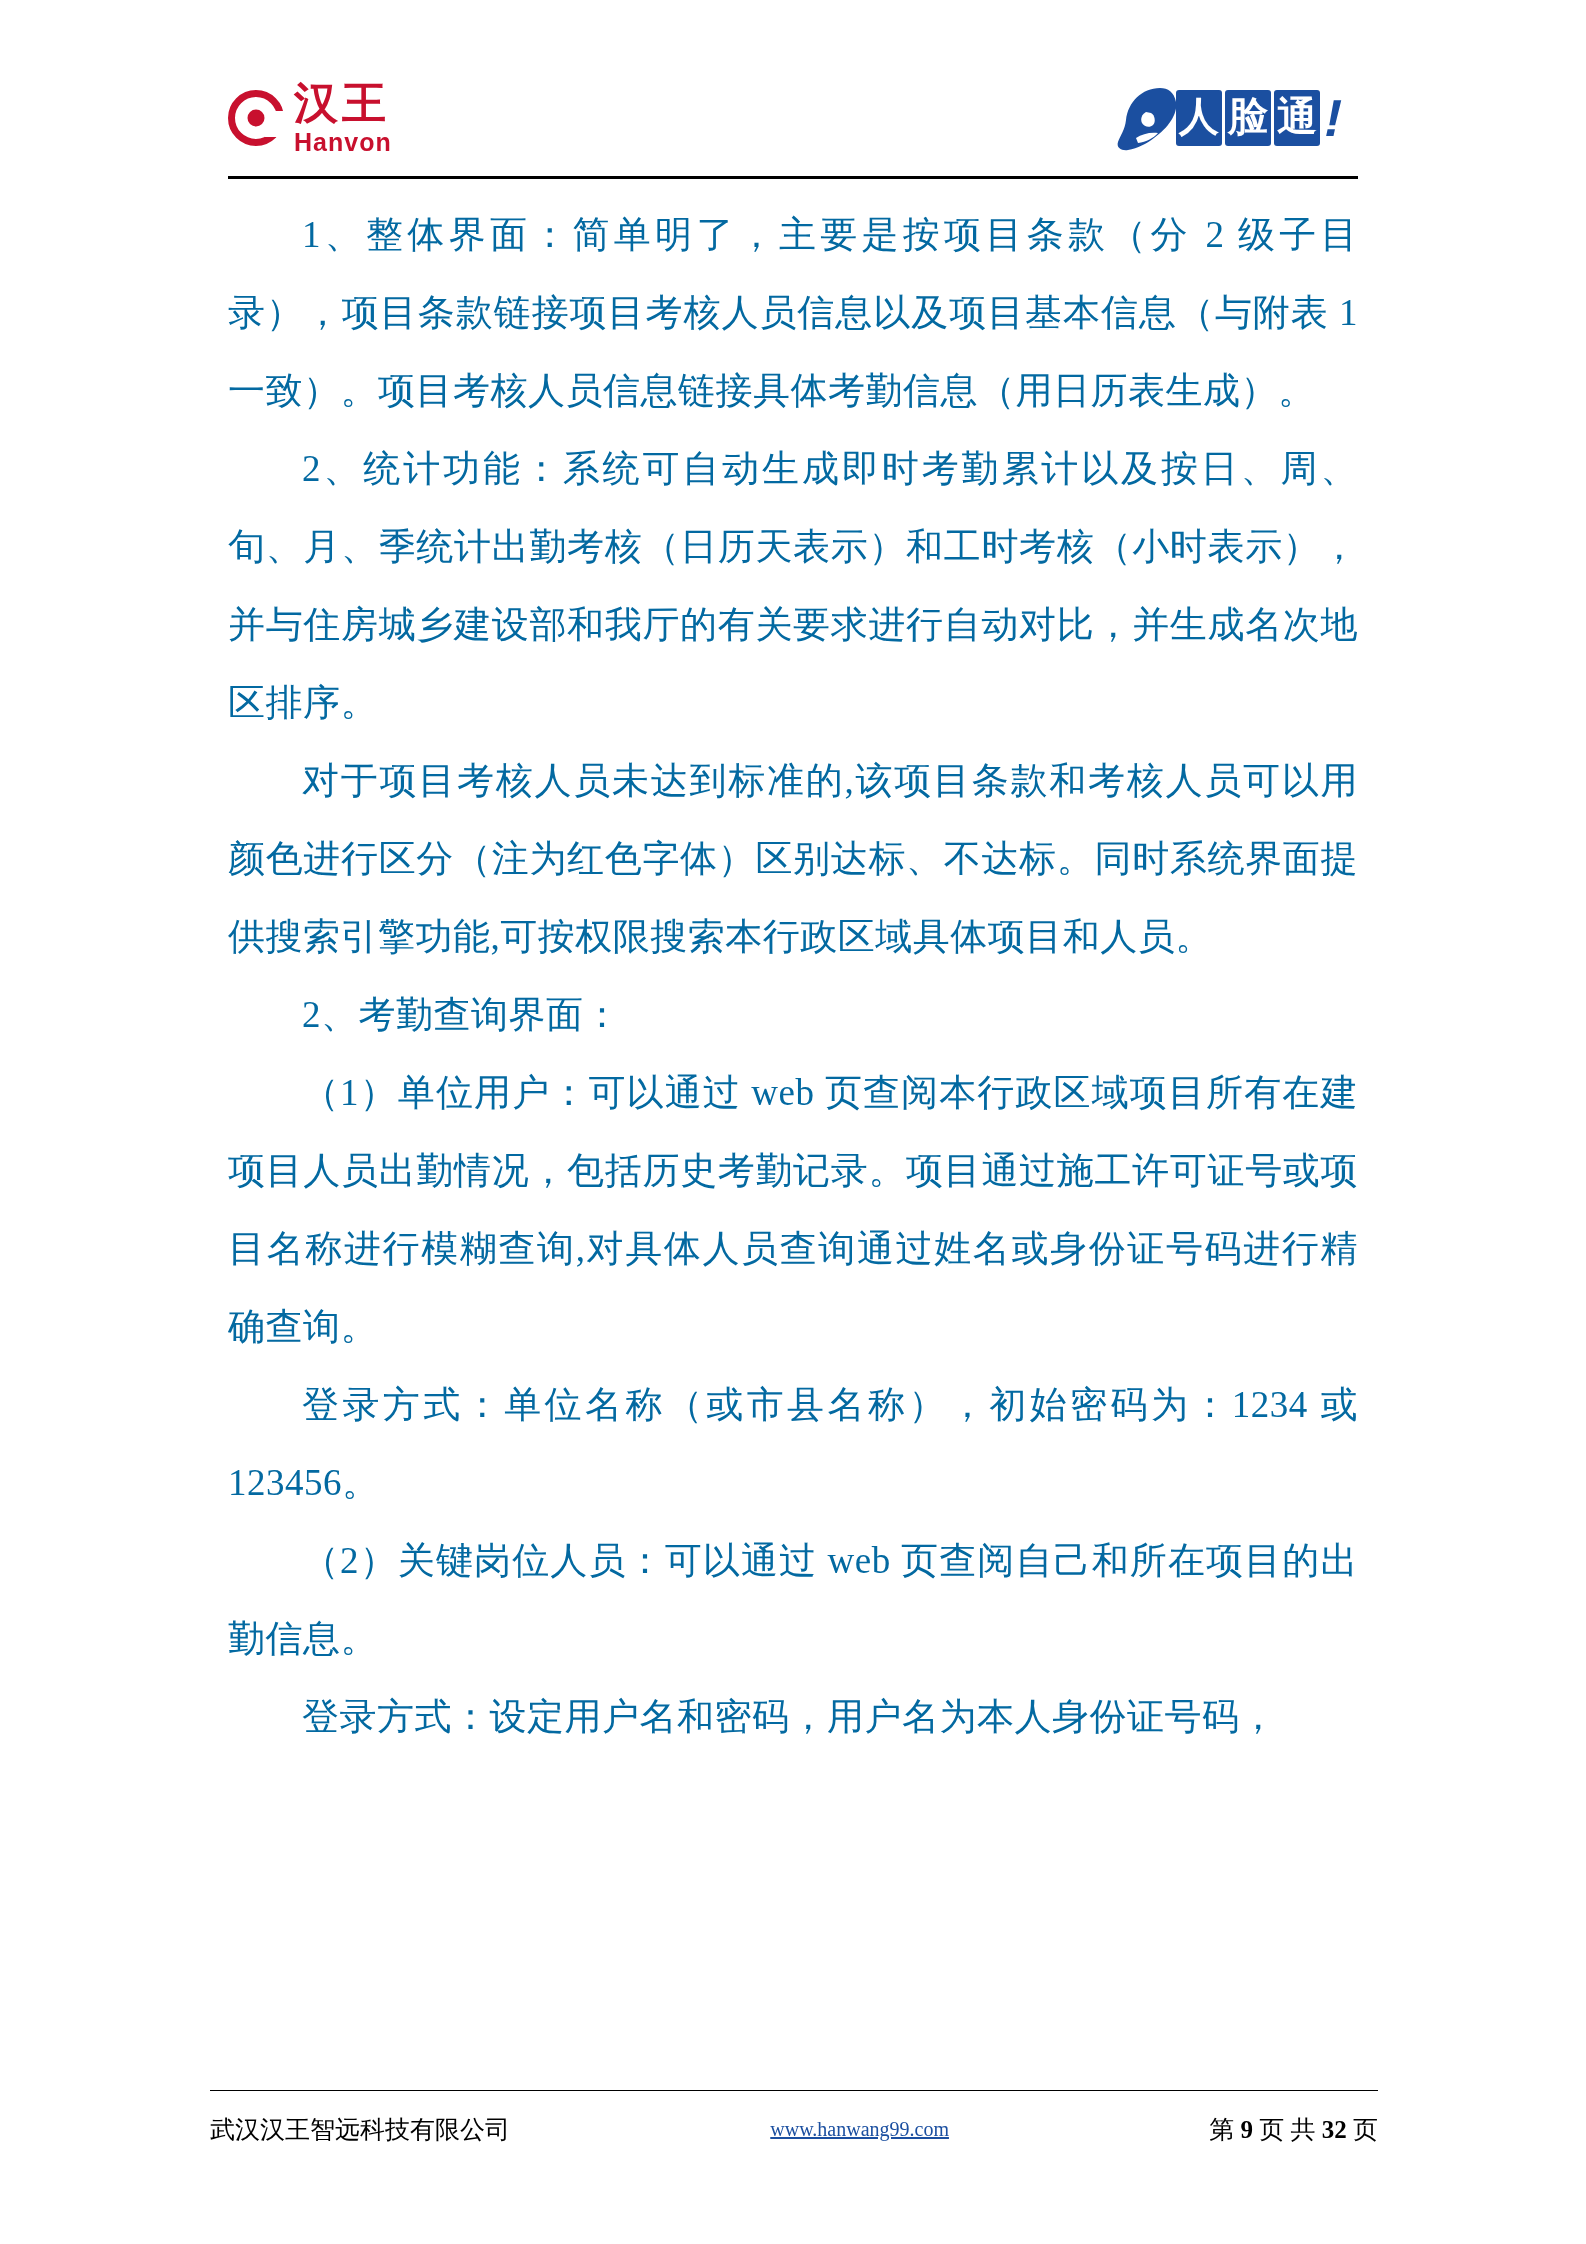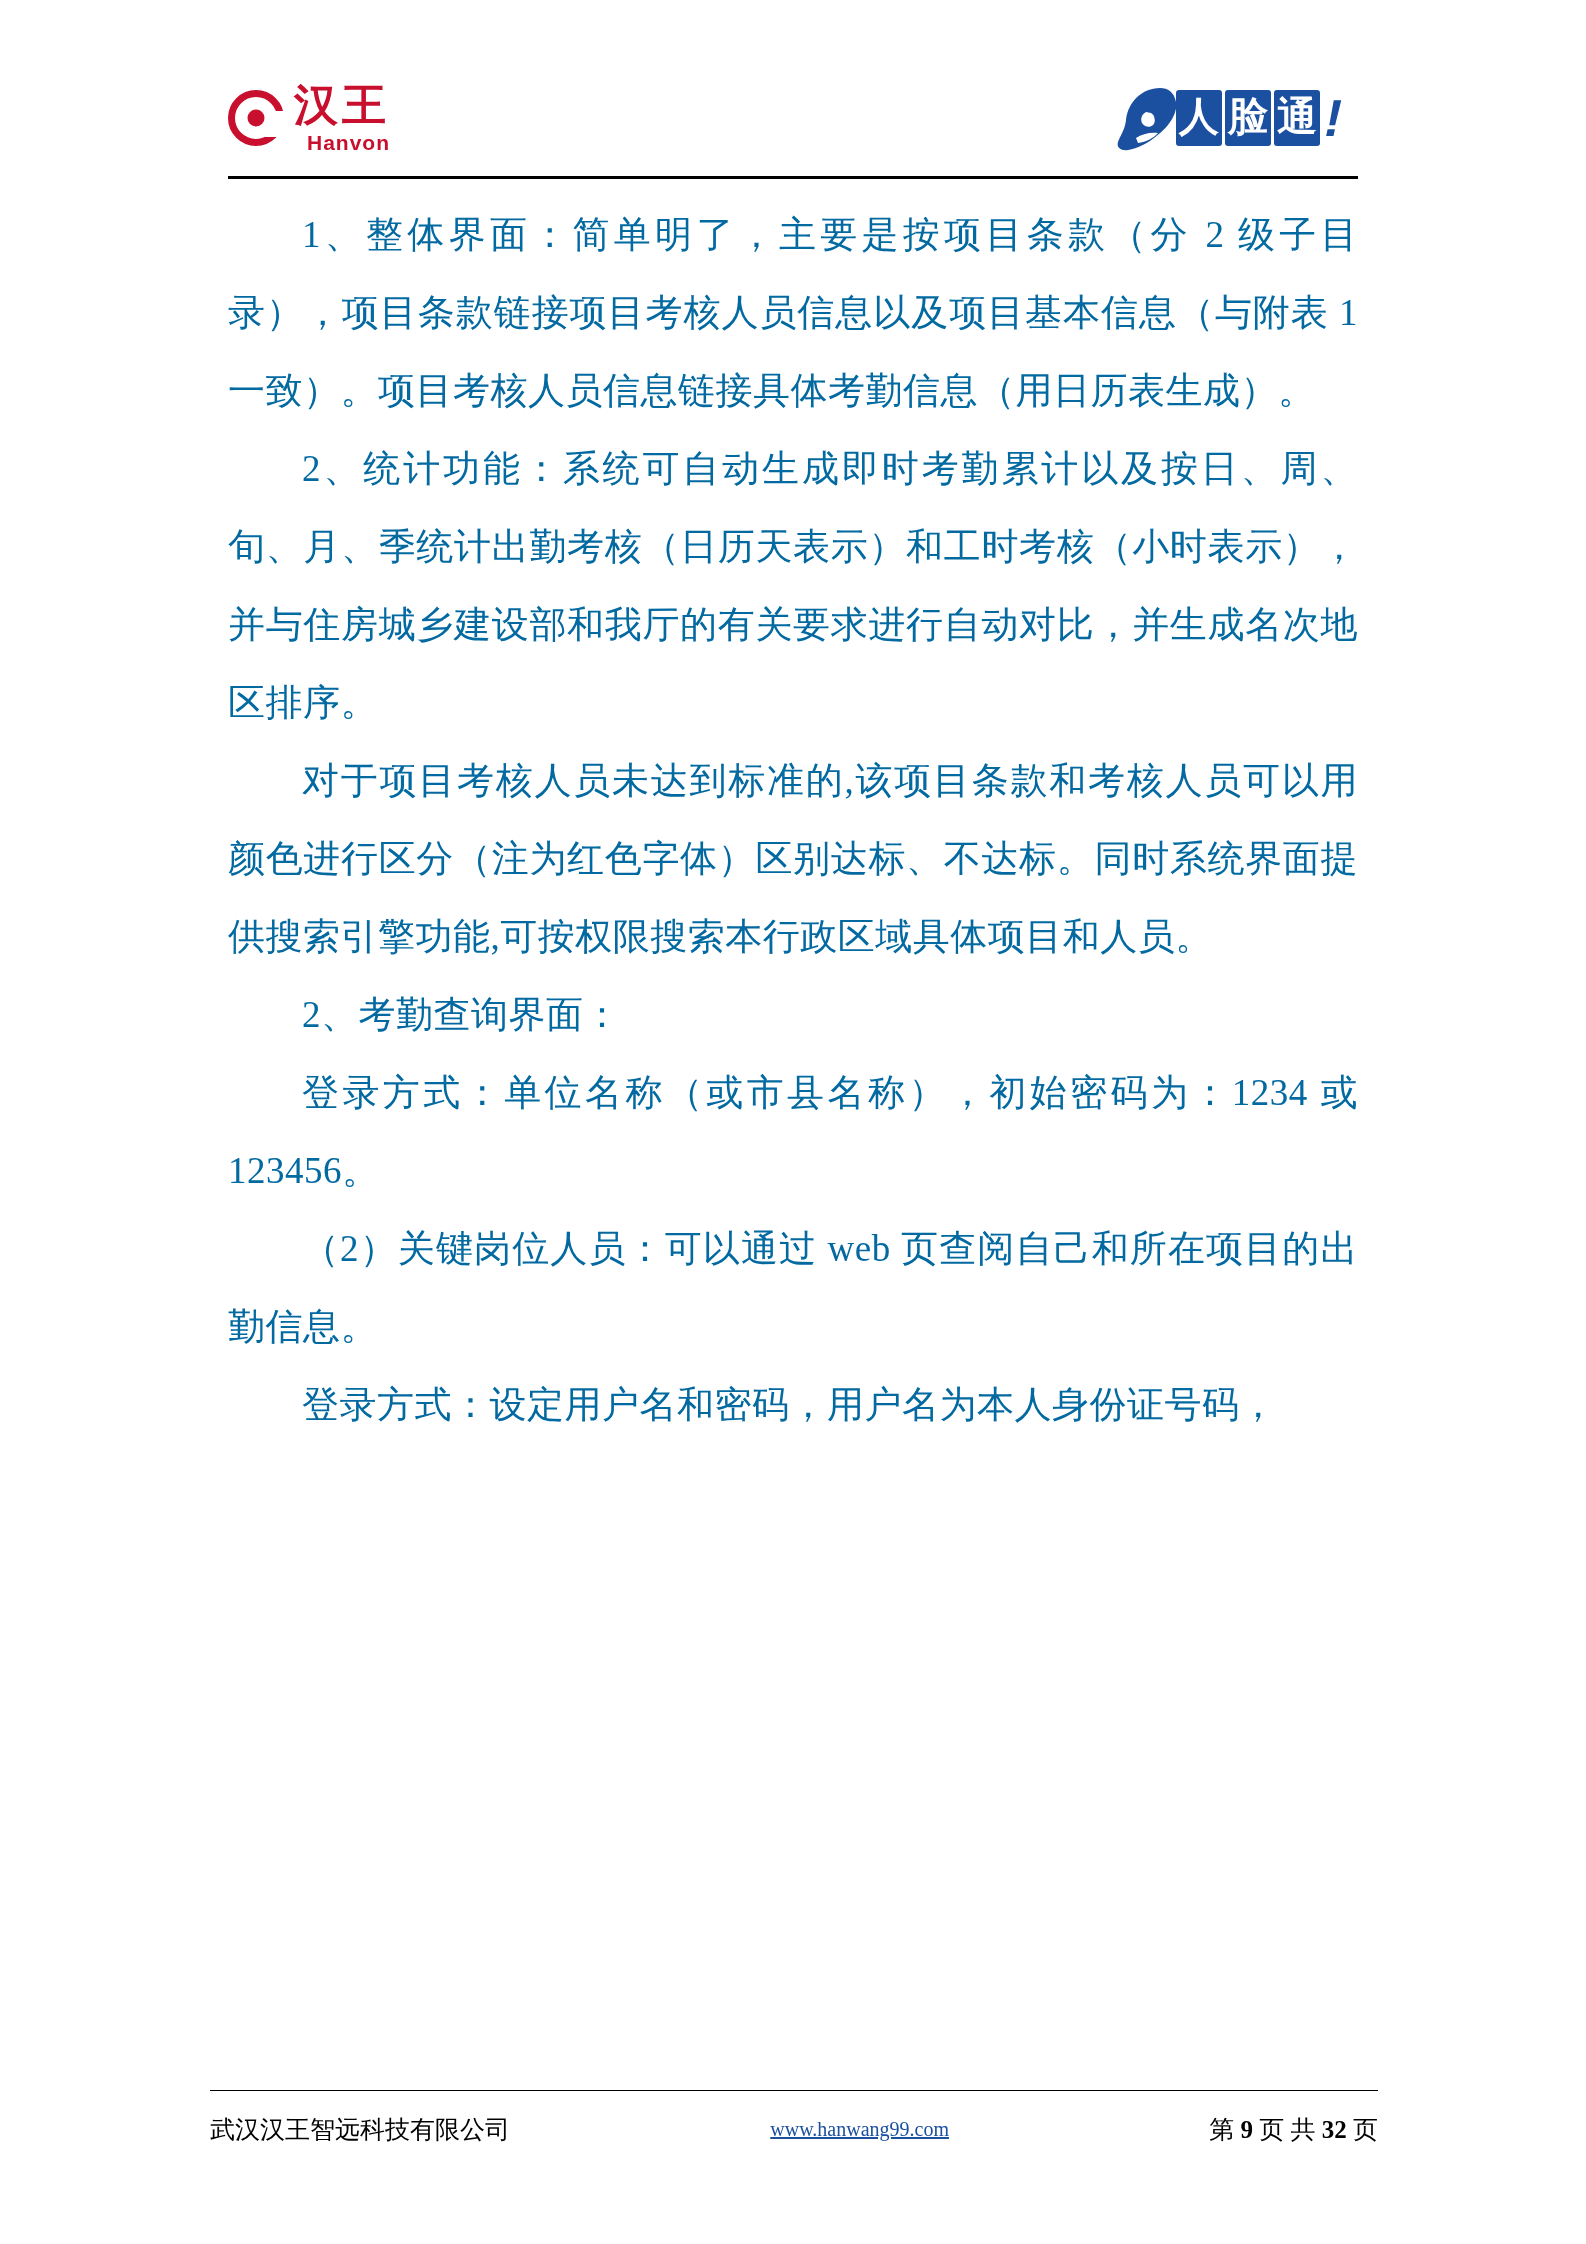--- a/index.html
+++ b/index.html
@@ -70,21 +70,21 @@
   .logo-cn {
     font-family: "Liberation Serif", serif;
     font-size: 44px;
     font-weight: bold;
     color: #c8102e;
     letter-spacing: 4px;
     display: block;
   }
   .logo-en {
     font-family: "Liberation Sans", sans-serif;
-    font-size: 21px;
+    font-size: 25px;
     font-weight: bold;
     color: #c8102e;
     letter-spacing: 1px;
     display: block;
     margin-top: 4px;
     text-align: right;
   }
   .logo-right {
     position: absolute;
     right: 0;
@@ -230,20 +230,21 @@
       </div>
     </div>
   </div>
   <div class="header-rule"></div>
 
   <div class="content">
     <p class="para">1、整体界面：简单明了，主要是按项目条款（分 2 级子目录），项目条款链接项目考核人员信息以及项目基本信息（与附表 1 一致）。项目考核人员信息链接具体考勤信息（用日历表生成）。</p>
     <p class="para">2、统计功能：系统可自动生成即时考勤累计以及按日、周、旬、月、季统计出勤考核（日历天表示）和工时考核（小时表示），并与住房城乡建设部和我厅的有关要求进行自动对比，并生成名次地区排序。</p>
     <p class="para">对于项目考核人员未达到标准的,该项目条款和考核人员可以用颜色进行区分（注为红色字体）区别达标、不达标。同时系统界面提供搜索引擎功能,可按权限搜索本行政区域具体项目和人员。</p>
     <p class="para">2、考勤查询界面：</p>
+    <p class="para">（1）单位用户：可以通过 web 页查阅本行政区域项目所有在建项目人员出勤情况，包括历史考勤记录。项目通过施工许可证号或项目名称进行模糊查询,对具体人员查询通过姓名或身份证号码进行精确查询。</p>
     <p class="para">登录方式：单位名称（或市县名称），初始密码为：1234 或 123456。</p>
     <p class="para">（2）关键岗位人员：可以通过 web 页查阅自己和所在项目的出勤信息。</p>
     <p class="para">登录方式：设定用户名和密码，用户名为本人身份证号码，</p>
   </div>
 
   <div class="footer-rule"></div>
   <div class="footer">
     <span class="footer-left">武汉汉王智远科技有限公司</span>
     <span class="footer-center">www.hanwang99.com</span>
     <span class="footer-right">

